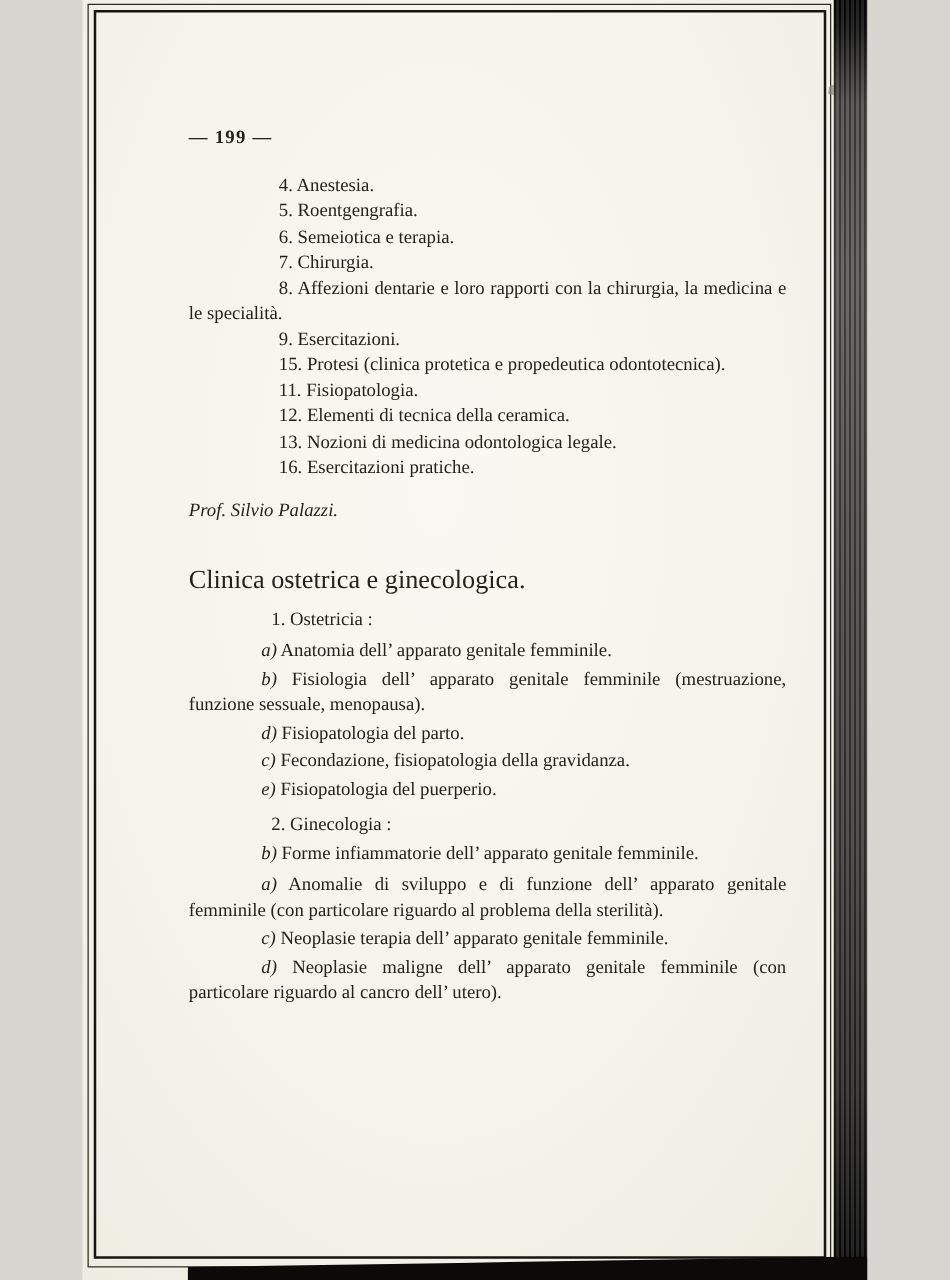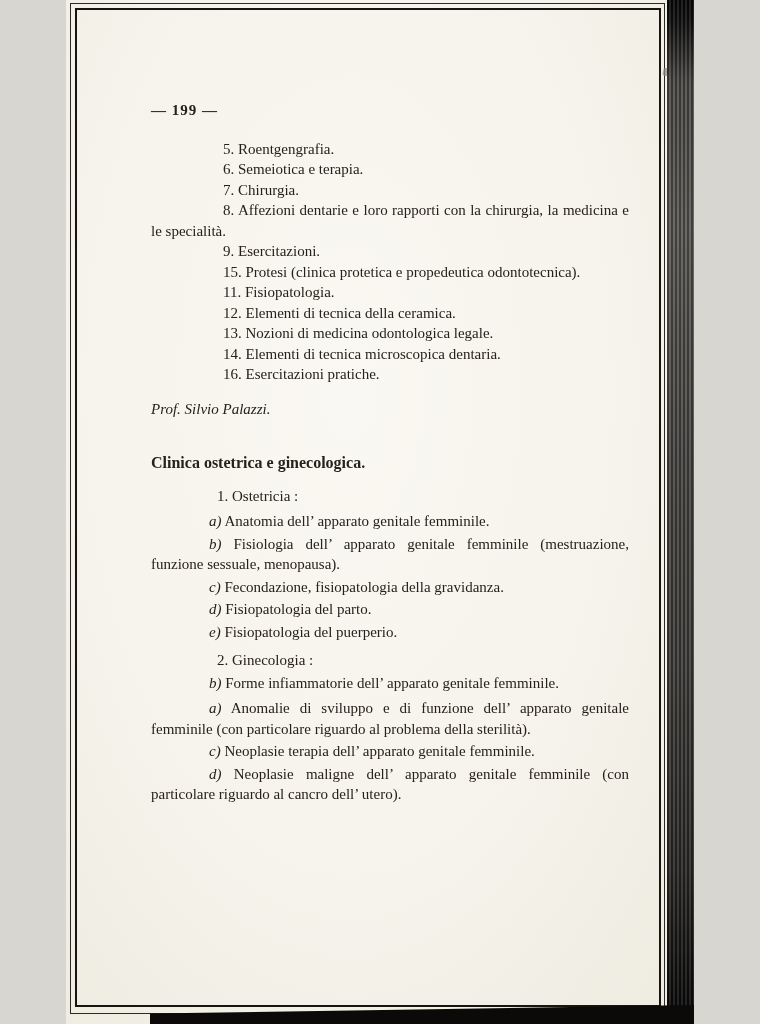--- a/index.html
+++ b/index.html
@@ -47,21 +47,21 @@
   .let-item{text-indent:58px;margin-top:2px !important;}
   .sub-title{text-indent:66px;}
   .sub-title.first{margin-top:12px !important;}
   .sub-title.second{margin-top:8px !important;}
   .first-let{margin-top:5px !important;}
   .signature{
     text-align:right;padding-right:42px;font-style:italic;
     margin-top:14px !important;
   }
   .heading{
-    font-weight:bold;font-size:16px;
+    font-weight:normal;font-size:21px;
     margin-top:34px !important;text-align:left !important;
   }
   .marker{white-space:pre;}
   .it{font-style:italic;}
   .speck-cent{
     position:absolute;left:597px;top:68px;width:5px;height:8px;
     background:#8b877f;border-radius:2px;opacity:.7;transform:rotate(12deg);
   }
   .speck-diamond{
     position:absolute;left:608px;top:486px;width:6px;height:6px;
@@ -73,42 +73,42 @@
 
 <div class="page">
 
   <div class="frame-outer"></div>
   <div class="frame-inner"></div>
 
   <div class="content">
 
     <p class="pgnum">— 199 —</p>
 
+    <p class="num-item"><span class="marker">4.</span> <span>Anestesia.</span></p>
     <p class="num-item"><span class="marker">5.</span> <span>Roentgengrafia.</span></p>
     <p class="num-item"><span class="marker">6.</span> <span>Semeiotica e terapia.</span></p>
     <p class="num-item"><span class="marker">7.</span> <span>Chirurgia.</span></p>
     <p class="num-item"><span class="marker">8.</span> <span>Affezioni dentarie e loro rapporti con la chirurgia, la medicina e le specialità.</span></p>
     <p class="num-item"><span class="marker">9.</span> <span>Esercitazioni.</span></p>
     <p class="num-item"><span class="marker">15.</span> <span>Protesi (clinica protetica e propedeutica odontotecnica).</span></p>
     <p class="num-item"><span class="marker">11.</span> <span>Fisiopatologia.</span></p>
     <p class="num-item"><span class="marker">12.</span> <span>Elementi di tecnica della ceramica.</span></p>
     <p class="num-item"><span class="marker">13.</span> <span>Nozioni di medicina odontologica legale.</span></p>
-    <p class="num-item"><span class="marker">14.</span> <span>Elementi di tecnica microscopica dentaria.</span></p>
     <p class="num-item"><span class="marker">16.</span> <span>Esercitazioni pratiche.</span></p>
 
     <p class="signature">Prof. Silvio Palazzi.</p>
 
     <p class="heading">Clinica ostetrica e ginecologica.</p>
 
     <p class="sub-title first"><span class="marker">1.</span> <span>Ostetricia :</span></p>
 
     <p class="let-item first-let"><span class="marker it">a)</span> <span>Anatomia dell’ apparato genitale femminile.</span></p>
     <p class="let-item"><span class="marker it">b)</span> <span>Fisiologia dell’ apparato genitale femminile (mestruazione, funzione sessuale, menopausa).</span></p>
+    <p class="let-item"><span class="marker it">d)</span> <span>Fisiopatologia del parto.</span></p>
     <p class="let-item"><span class="marker it">c)</span> <span>Fecondazione, fisiopatologia della gravidanza.</span></p>
-    <p class="let-item"><span class="marker it">d)</span> <span>Fisiopatologia del parto.</span></p>
     <p class="let-item"><span class="marker it">e)</span> <span>Fisiopatologia del puerperio.</span></p>
 
     <p class="sub-title second"><span class="marker">2.</span> <span>Ginecologia :</span></p>
 
     <p class="let-item"><span class="marker it">b)</span> <span>Forme infiammatorie dell’ apparato genitale femminile.</span></p>
     <p class="let-item first-let"><span class="marker it">a)</span> <span>Anomalie di sviluppo e di funzione dell’ apparato genitale femminile (con particolare riguardo al problema della sterilità).</span></p>
     <p class="let-item"><span class="marker it">c)</span> <span>Neoplasie terapia dell’ apparato genitale femminile.</span></p>
     <p class="let-item"><span class="marker it">d)</span> <span>Neoplasie maligne dell’ apparato genitale femminile (con particolare riguardo al cancro dell’ utero).</span></p>
 
   </div>

